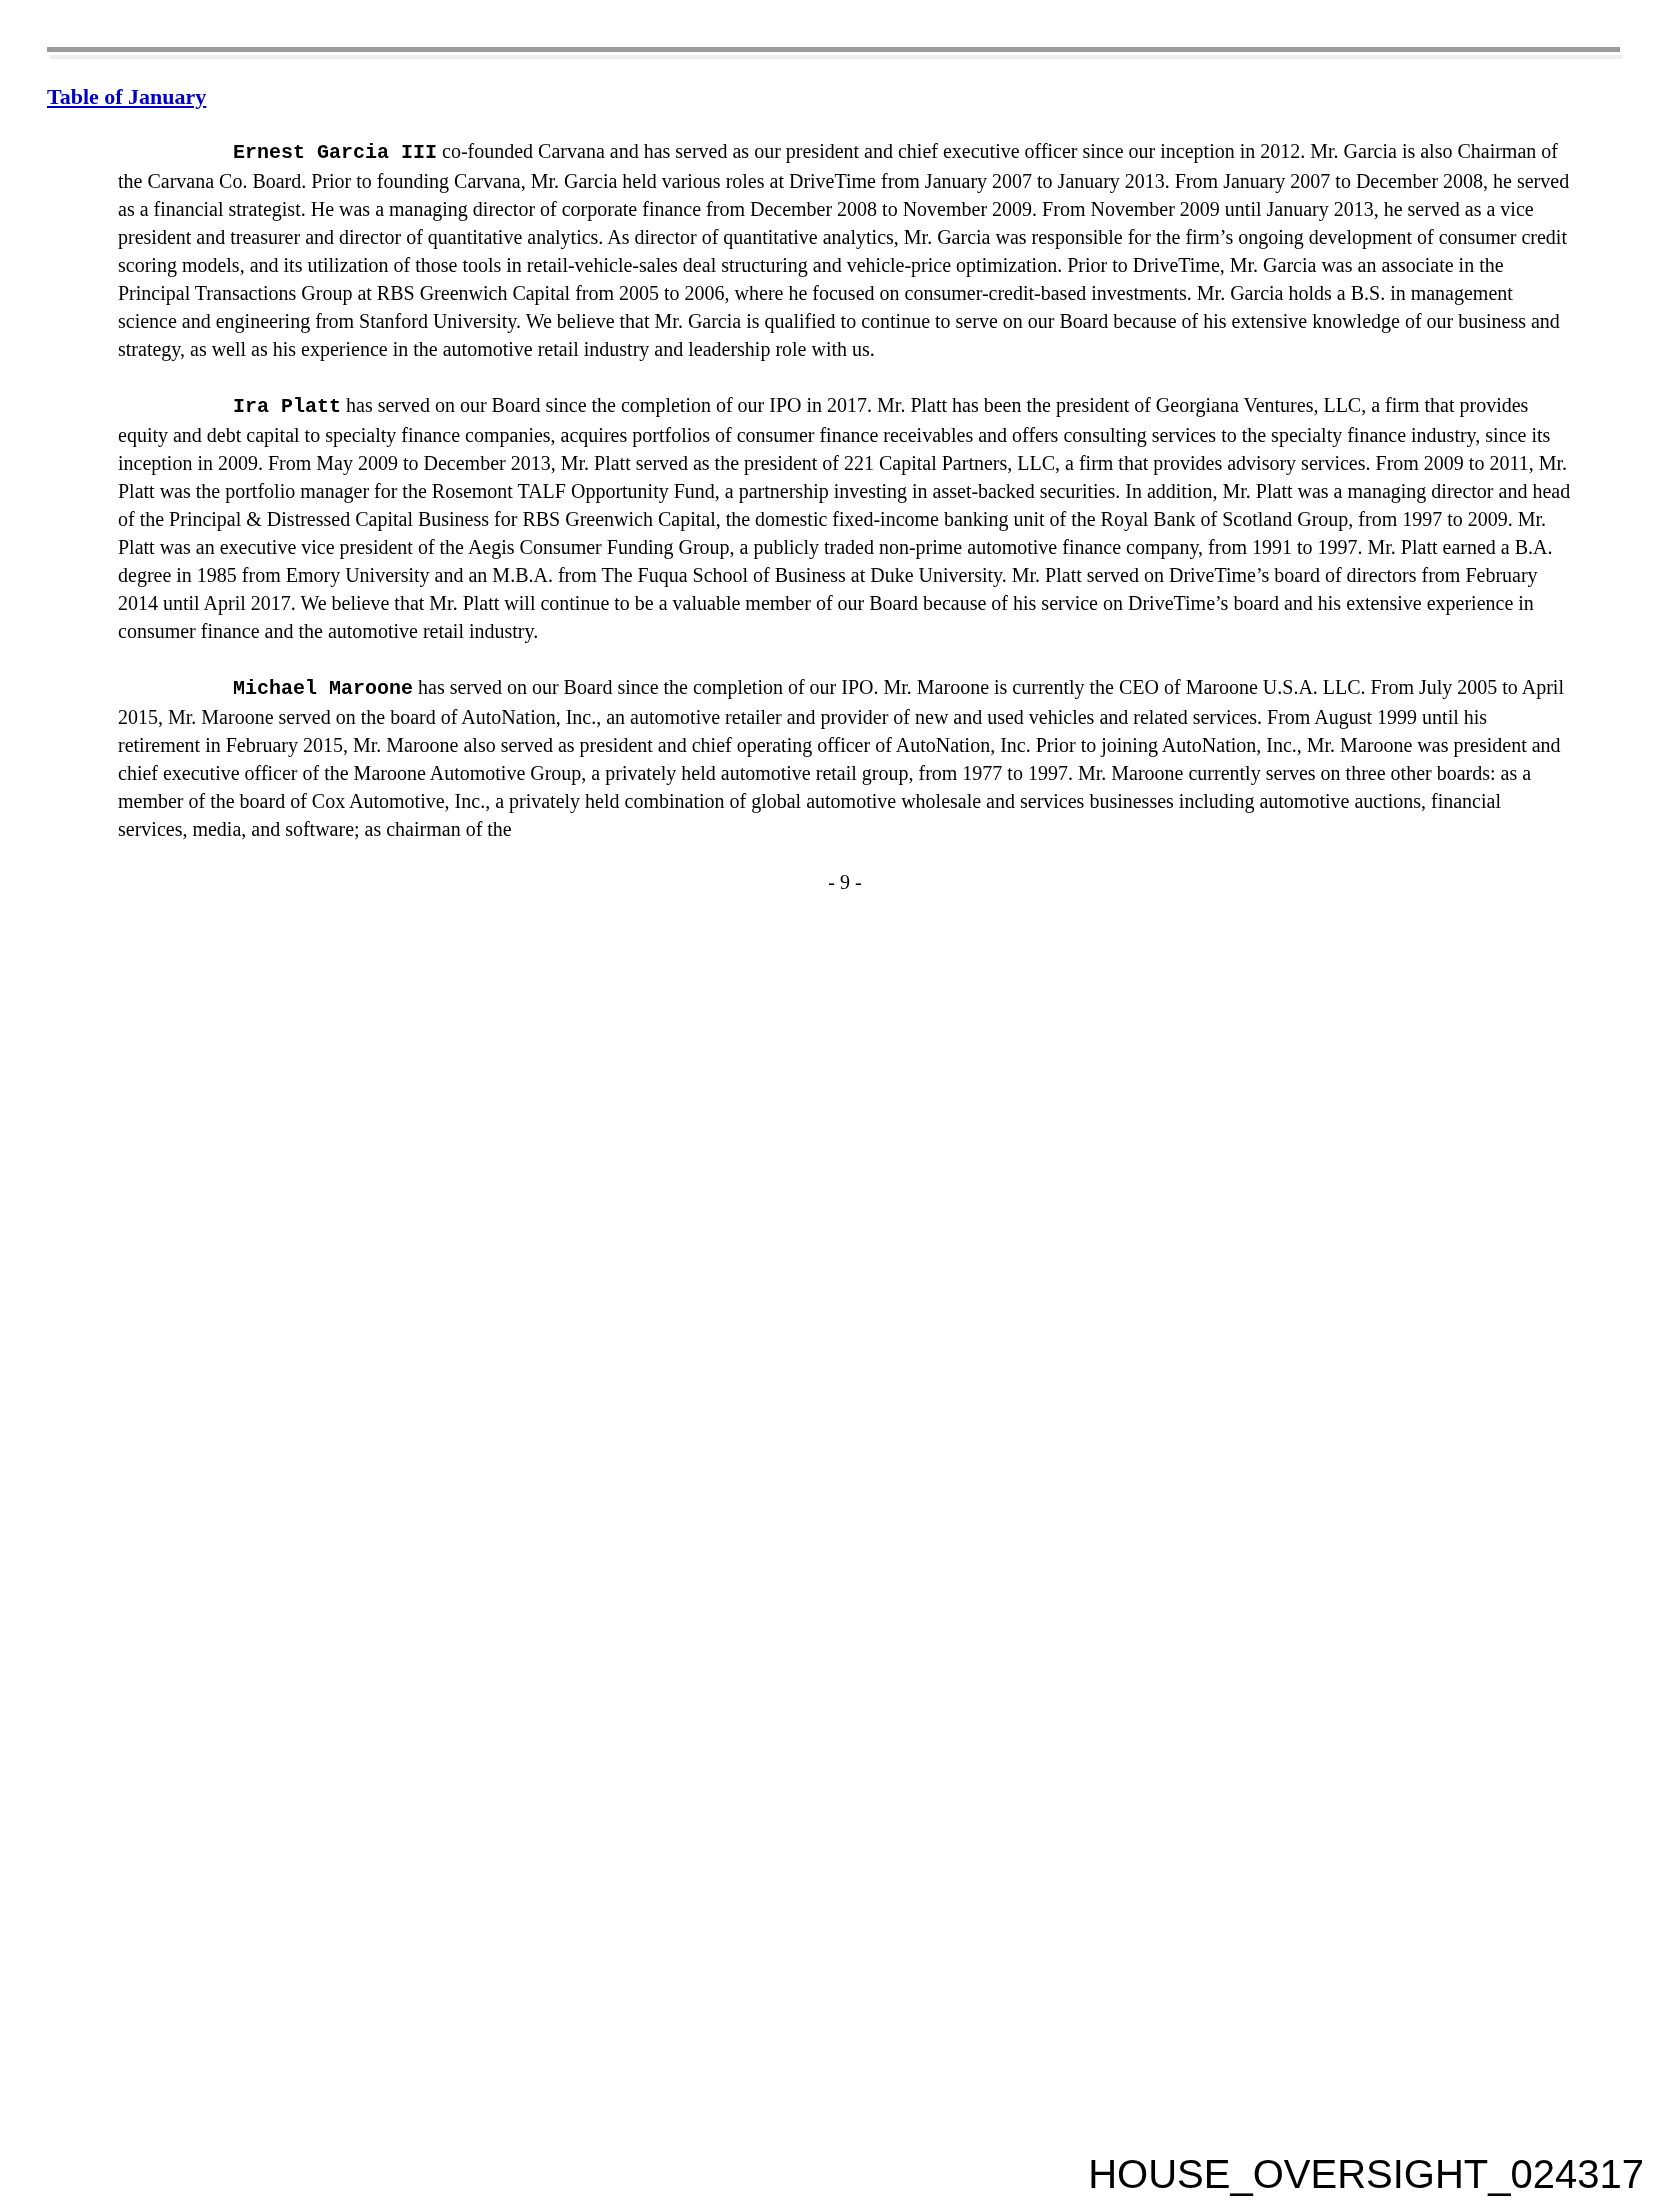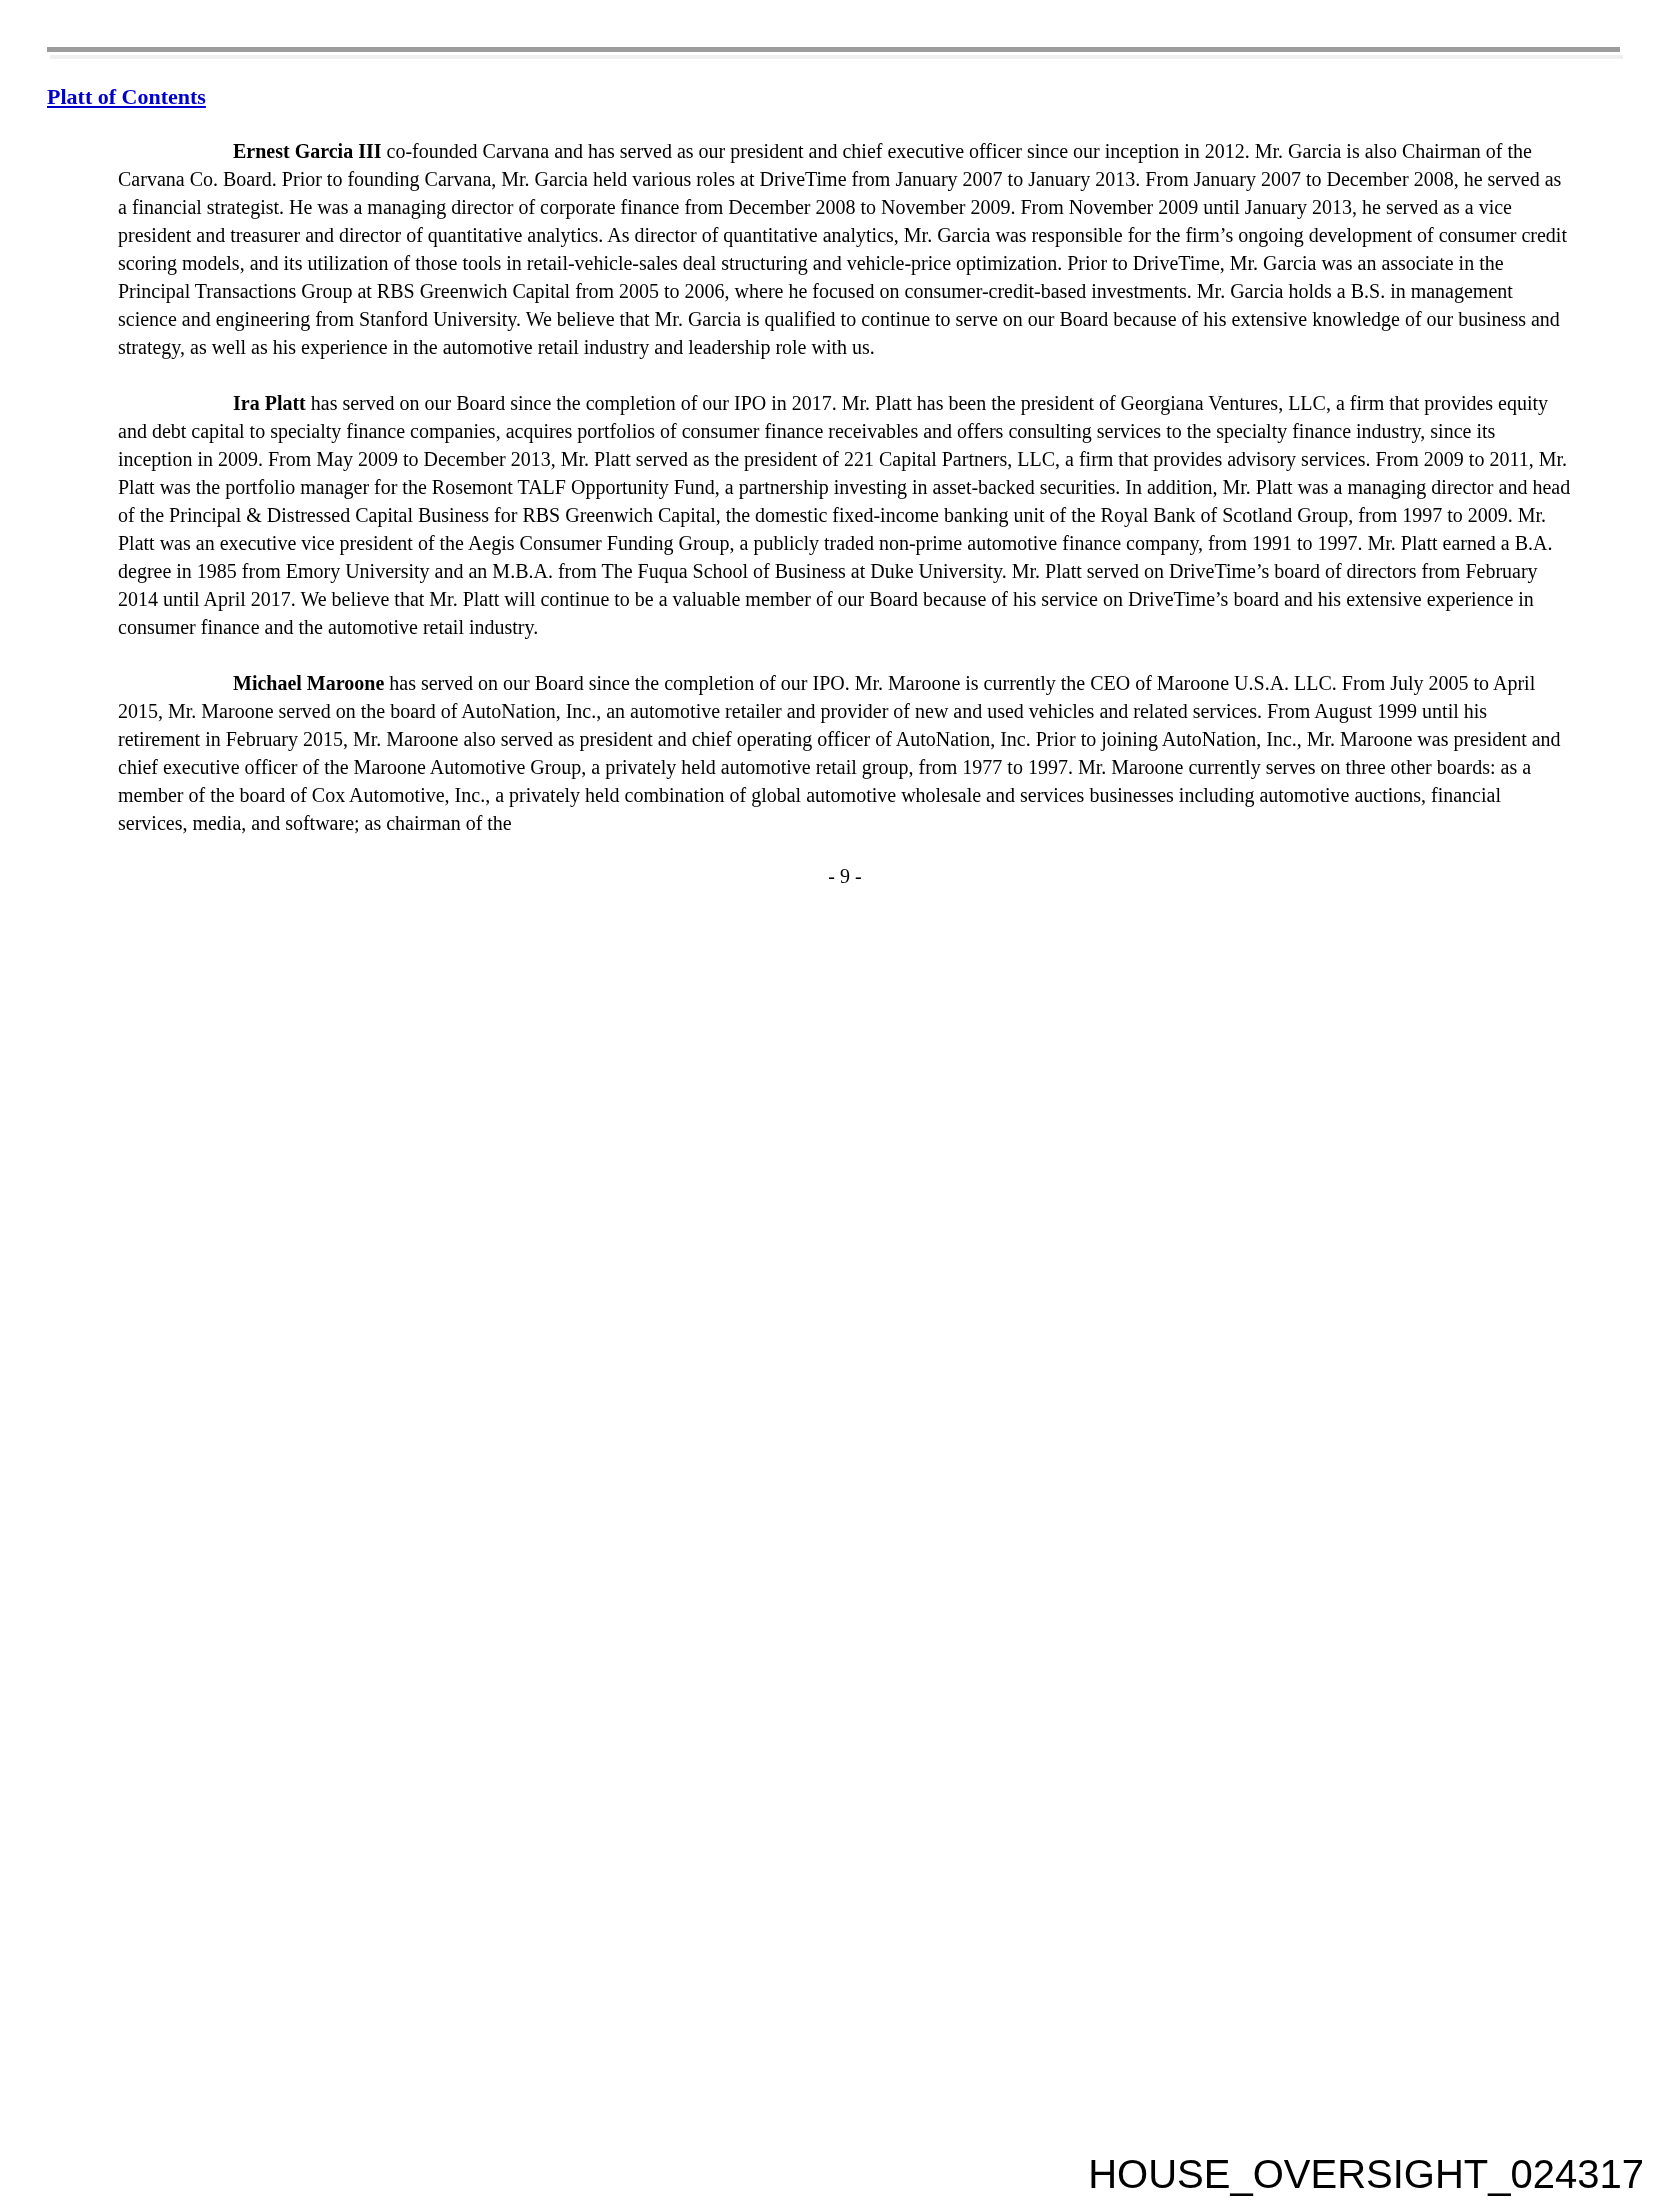--- a/index.html
+++ b/index.html
@@ -56,20 +56,21 @@
   }
   .para {
     font-size: 20px;
     line-height: 28px;
     text-indent: 115px;
     text-align: left;
     margin: 0 0 28px 0;
   }
   .para .lead {
     font-weight: bold;
+    font-family: Liberation Mono, monospace;
   }
   .page-number {
     text-align: center;
     font-size: 20px;
     margin-top: 19.6px;
   }
   .bates-stamp {
     position: absolute;
     right: 25px;
     bottom: 7.9px;
@@ -79,21 +80,21 @@
     white-space: nowrap;
   }
 </style>
 </head>
 <body>
 
 <div class="page">
 
   <div class="top-rule"></div>
 
-  <a class="toc-link">Platt of Contents</a>
+  <a class="toc-link">Table of January</a>
 
   <div class="content">
 
 
     <p class="para">
       <span class="lead">Ernest Garcia III</span><span> co-founded Carvana and has served as our president and chief executive officer since our inception in 2012. Mr. Garcia is also Chairman of the Carvana Co. Board. Prior to founding Carvana, Mr. Garcia held various roles at DriveTime from January 2007 to January 2013. From January 2007 to December 2008, he served as a financial strategist. He was a managing director of corporate finance from December 2008 to November 2009. From November 2009 until January 2013, he served as a vice president and treasurer and director of quantitative analytics. As director of quantitative analytics, Mr. Garcia was responsible for the firm’s ongoing development of consumer credit scoring models, and its utilization of those tools in retail-vehicle-sales deal structuring and vehicle-price optimization. Prior to DriveTime, Mr. Garcia was an associate in the Principal Transactions Group at RBS Greenwich Capital from 2005 to 2006, where he focused on consumer-credit-based investments. Mr. Garcia holds a B.S. in management science and engineering from Stanford University. We believe that Mr. Garcia is qualified to continue to serve on our Board because of his extensive knowledge of our business and strategy, as well as his experience in the automotive retail industry and leadership role with us.</span>
     </p>
 
     <p class="para">
       <span class="lead">Ira Platt</span><span> has served on our Board since the completion of our IPO in 2017. Mr. Platt has been the president of Georgiana Ventures, LLC, a firm that provides equity and debt capital to specialty finance companies, acquires portfolios of consumer finance receivables and offers consulting services to the specialty finance industry, since its inception in 2009. From May 2009 to December 2013, Mr. Platt served as the president of 221 Capital Partners, LLC, a firm that provides advisory services. From 2009 to 2011, Mr. Platt was the portfolio manager for the Rosemont TALF Opportunity Fund, a partnership investing in asset-backed securities. In addition, Mr. Platt was a managing director and head of the Principal &amp; Distressed Capital Business for RBS Greenwich Capital, the domestic fixed-income banking unit of the Royal Bank of Scotland Group, from 1997 to 2009. Mr. Platt was an executive vice president of the Aegis Consumer Funding Group, a publicly traded non-prime automotive finance company, from 1991 to 1997. Mr. Platt earned a B.A. degree in 1985 from Emory University and an M.B.A. from The Fuqua School of Business at Duke University. Mr. Platt served on DriveTime’s board of directors from February 2014 until April 2017. We believe that Mr. Platt will continue to be a valuable member of our Board because of his service on DriveTime’s board and his extensive experience in consumer finance and the automotive retail industry.</span>

